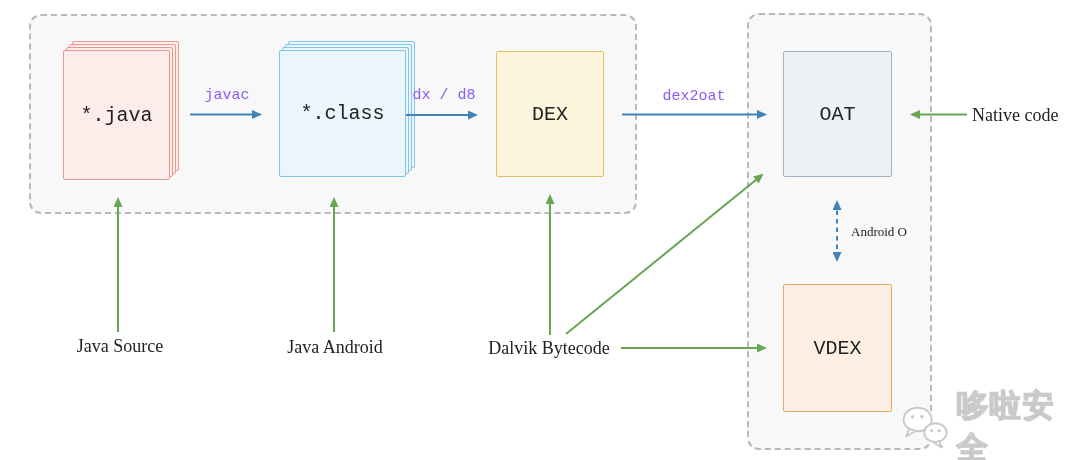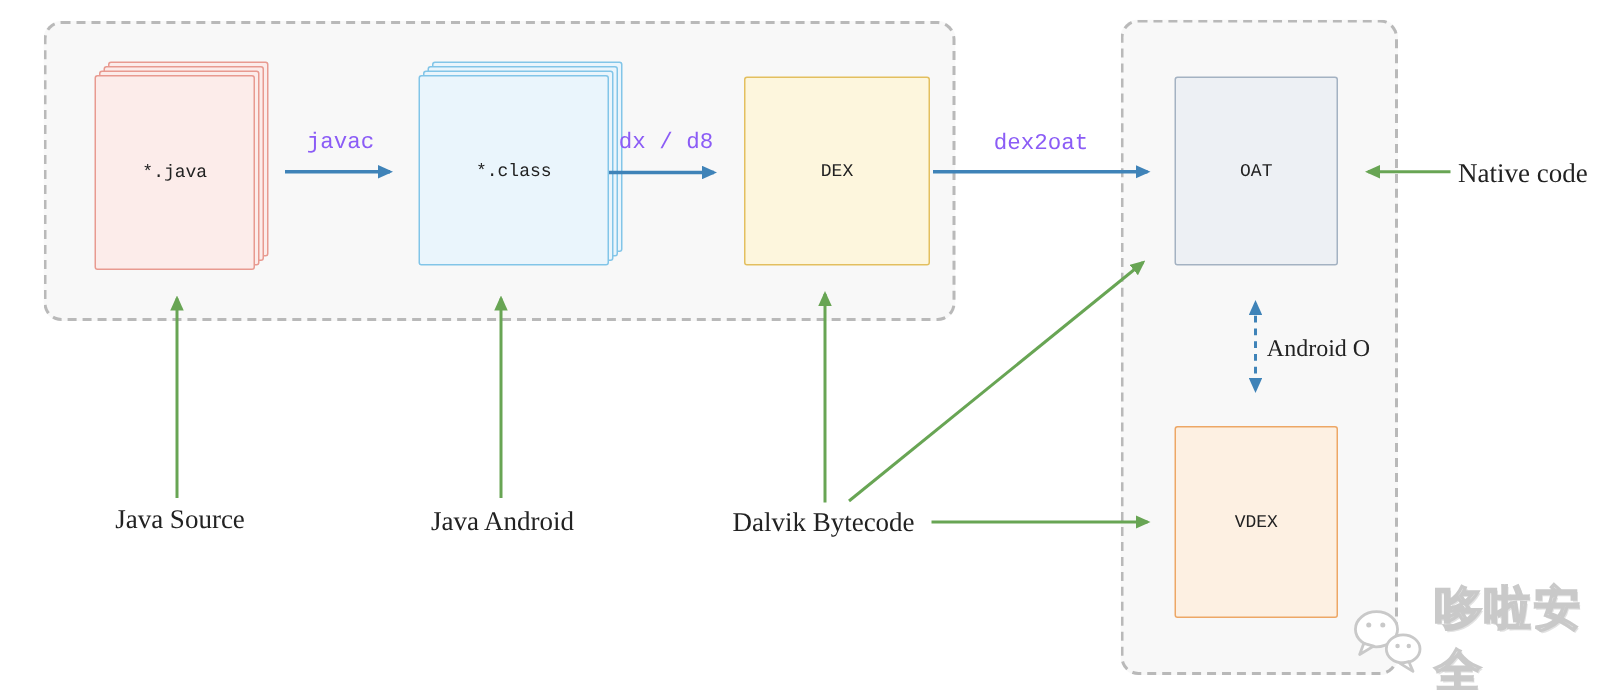--- a/index.html
+++ b/index.html
@@ -13,41 +13,41 @@
     --text:#1f1f1f; --watermark:#cfcfcf;
   }
   html,body{margin:0;padding:0;background:#fff;}
   .canvas{position:relative;width:1080px;height:460px;background:#fff;overflow:hidden;
           font-family:"Liberation Serif",serif;color:var(--text);}
   .group{position:absolute;border:2px dashed var(--container-border);border-radius:12px;
          background:var(--container-fill);z-index:1;}
   #toolchain-group{left:29px;top:14px;width:604px;height:196px;}
   #runtime-group{left:747px;top:13px;width:181px;height:433px;}
   .box,.card{position:absolute;display:flex;align-items:center;justify-content:center;
-        font-family:"Liberation Mono","DejaVu Sans Mono",monospace;font-size:12px;
+        font-family:"Liberation Mono","DejaVu Sans Mono",monospace;font-size:20px;
         letter-spacing:0px;color:#222;box-sizing:border-box;}
   .card{border-radius:2px;}
   .stack{position:absolute;z-index:2;}
   .box{z-index:2;border-radius:2px;}
-  #dex-box{left:496px;top:51px;width:124px;height:126px;border:1.5px solid var(--dex-border);background:var(--dex-fill);}
+  #dex-box{left:496px;top:51px;width:108px;height:126px;border:1.5px solid var(--dex-border);background:var(--dex-fill);}
   #oat-box{left:783px;top:51px;width:109px;height:126px;border:1.5px solid var(--oat-border);background:var(--oat-fill);}
   #vdex-box{left:783px;top:284px;width:109px;height:128px;border:1.5px solid var(--vdex-border);background:var(--vdex-fill);text-align:center;}
   .java-card{border:1.5px solid var(--java-border);background:var(--java-fill);width:107px;height:130px;}
   .class-card{border:1.5px solid var(--class-border);background:var(--class-fill);width:127px;height:127px;}
   svg.overlay{position:absolute;left:0;top:0;z-index:3;pointer-events:none;}
   .ln-blue{stroke:var(--arrow-blue);stroke-width:2.2px;fill:none;}
   .ln-green{stroke:var(--arrow-green);stroke-width:2px;fill:none;}
   .ln-dash{stroke:var(--arrow-blue);stroke-width:2px;fill:none;stroke-dasharray:4.5 4;}
   .mk-blue{fill:var(--arrow-blue);} .mk-green{fill:var(--arrow-green);}
   .arrow-label{position:absolute;z-index:4;font-family:"Liberation Mono","DejaVu Sans Mono",monospace;
        font-size:15px;color:#8b5cf6;transform:translate(-50%,-50%);white-space:nowrap;}
   .serif-label{position:absolute;z-index:4;font-family:"Liberation Serif",serif;
        font-size:18px;color:#222;transform:translateX(-50%);white-space:nowrap;}
   .serif-label.no-center{transform:none;}
-  #android-o-label{font-size:16px;}
+  #android-o-label{font-size:13px;}
   #watermark{position:absolute;left:898px;top:385px;z-index:6;display:flex;align-items:center;gap:6px;}
   #watermark-text{font-family:"DejaVu Sans",sans-serif;font-size:31px;font-weight:bold;
        color:#f6f6f6;-webkit-text-stroke:1.2px #c9c9c9;text-shadow:1px 1px 0 #e2e2e2;letter-spacing:2px;}
 </style>
 </head>
 <body>
 
 <div class="canvas">
 
   <div class="group" id="toolchain-group"></div>

